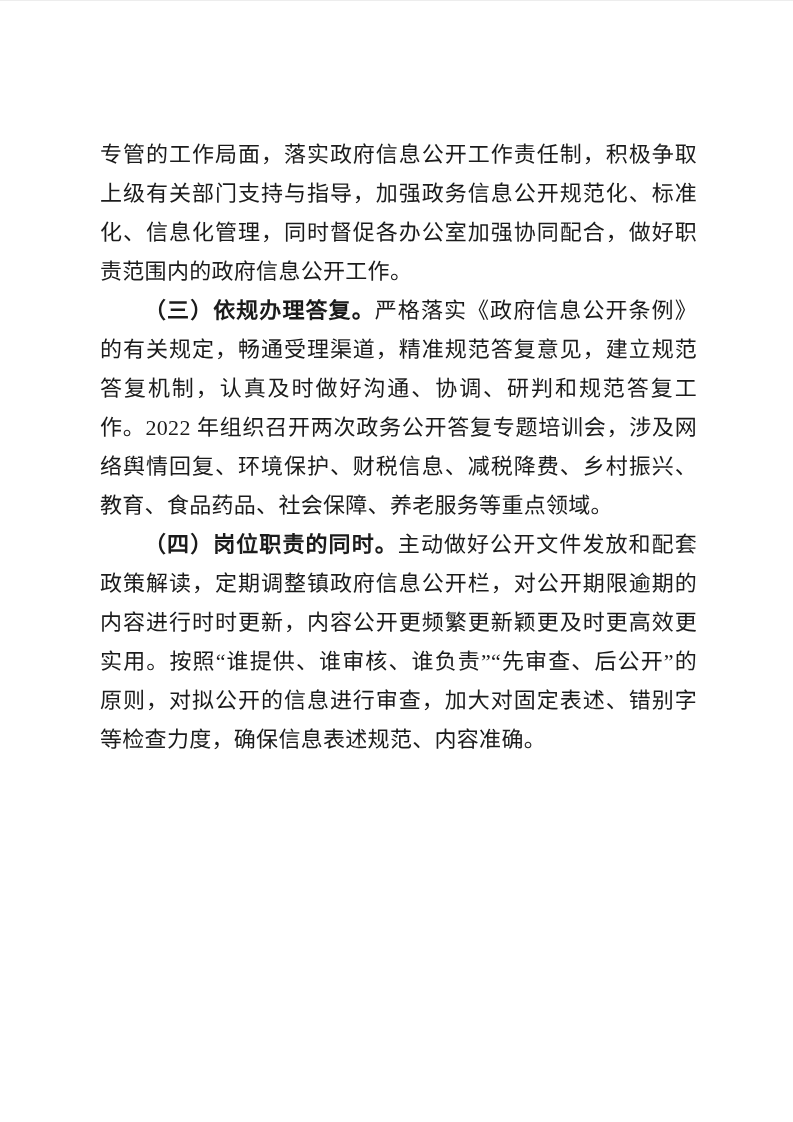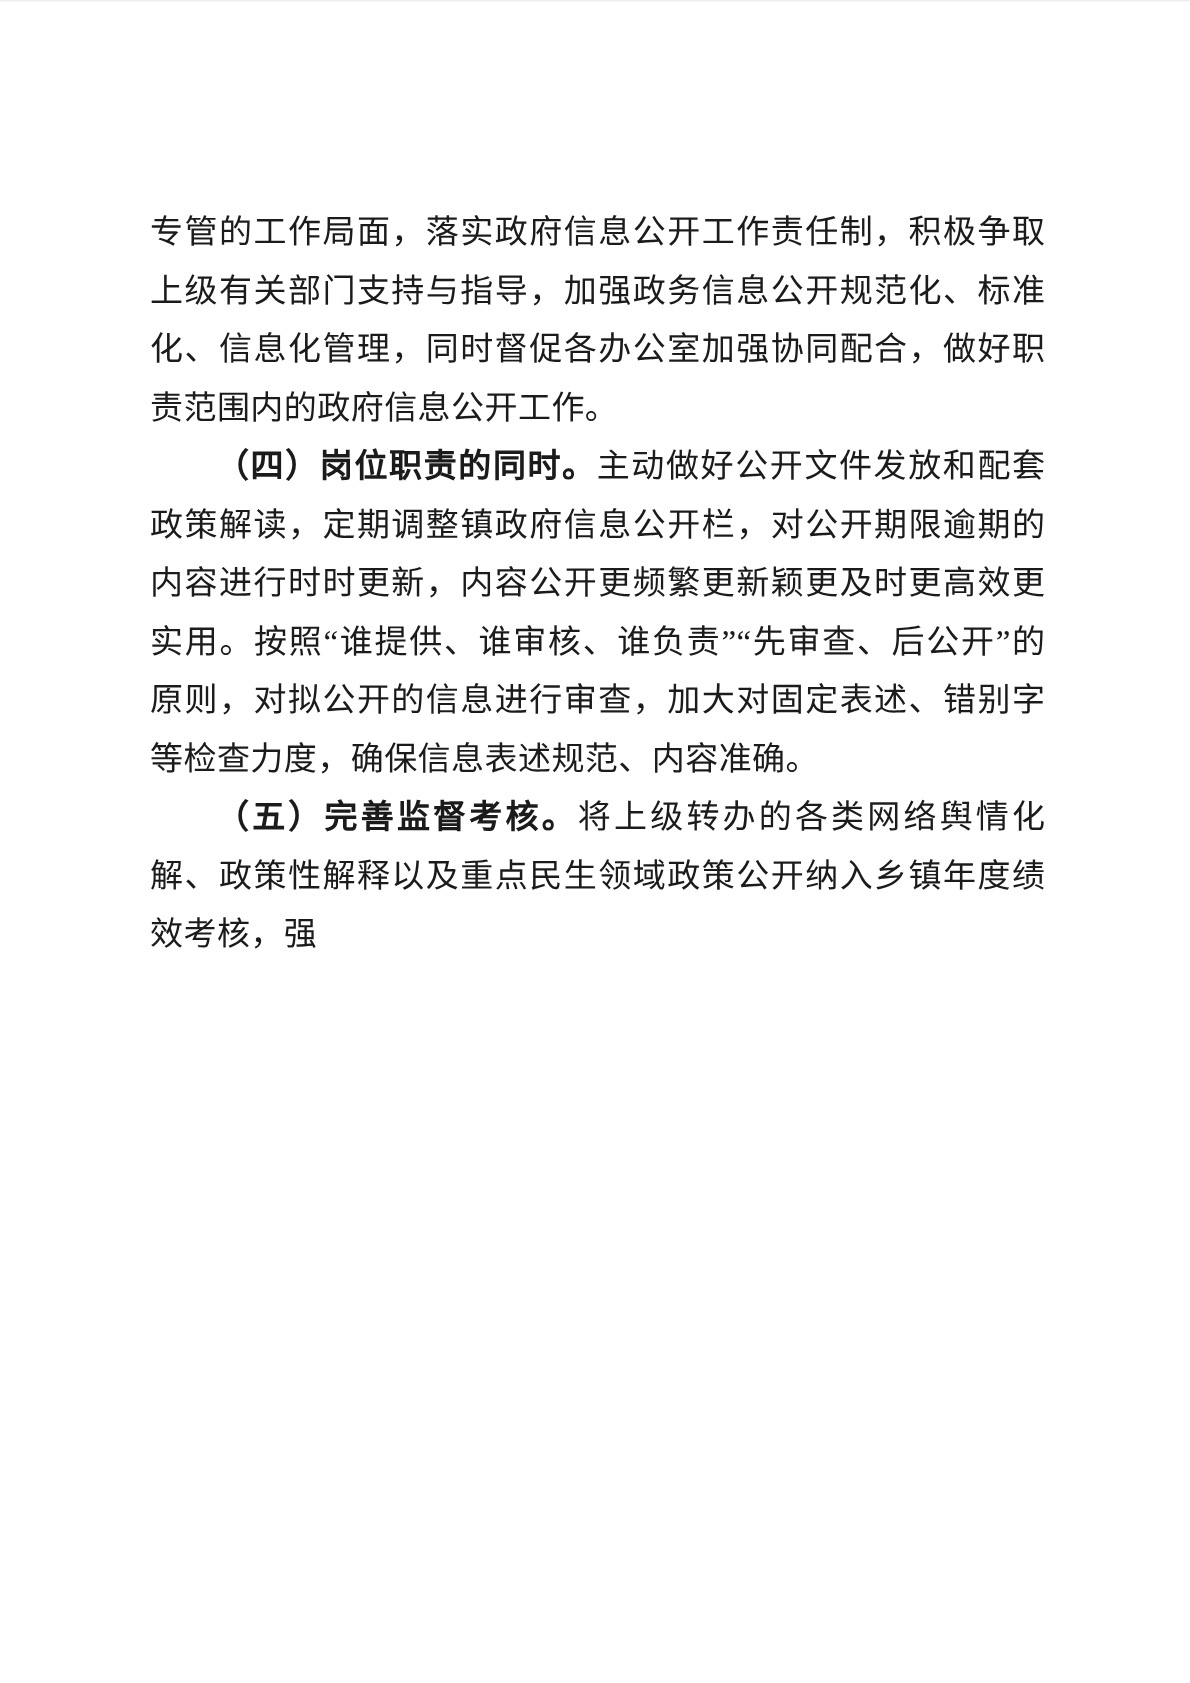--- a/index.html
+++ b/index.html
@@ -35,18 +35,18 @@
   }
 </style>
 </head>
 <body>
 
 <div class="page">
 
   <p class="para continuation"><span class="para-text">专管的工作局面，落实政府信息公开工作责任制，积极争取上级有关部门支持与指导，加强政务信息公开规范化、标准化、信息化管理，同时督促各办公室加强协同配合，做好职责范围内的政府信息公开工作。</span></p>
 
 
+  <p class="para"><span class="para-heading">（三）依规办理答复。</span><span class="para-text">严格落实《政府信息公开条例》的有关规定，畅通受理渠道，精准规范答复意见，建立规范答复机制，认真及时做好沟通、协调、研判和规范答复工作。2022 年组织召开两次政务公开答复专题培训会，涉及网络舆情回复、环境保护、财税信息、减税降费、乡村振兴、教育、食品药品、社会保障、养老服务等重点领域。</span></p>
 
   <p class="para"><span class="para-heading">（四）岗位职责的同时。</span><span class="para-text">主动做好公开文件发放和配套政策解读，定期调整镇政府信息公开栏，对公开期限逾期的内容进行时时更新，内容公开更频繁更新颖更及时更高效更实用。按照“谁提供、谁审核、谁负责”“先审查、后公开”的原则，对拟公开的信息进行审查，加大对固定表述、错别字等检查力度，确保信息表述规范、内容准确。</span></p>
 
-  <p class="para"><span class="para-heading">（五）完善监督考核。</span><span class="para-text">将上级转办的各类网络舆情化解、政策性解释以及重点民生领域政策公开纳入乡镇年度绩效考核，强</span></p>
 
 </div>
 
 </body></html>

